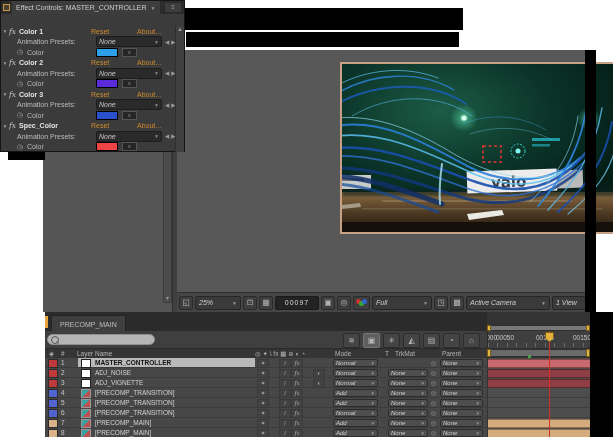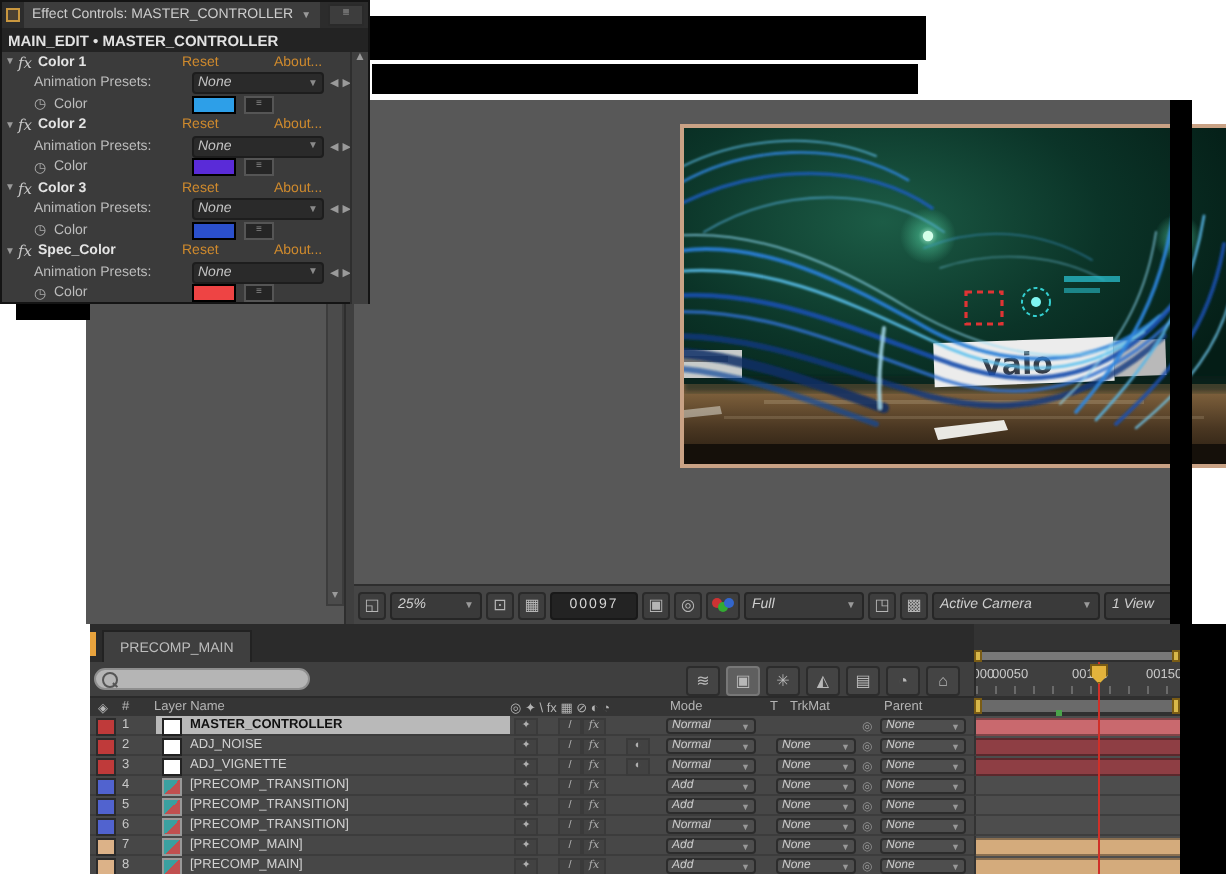--- a/index.html
+++ b/index.html
@@ -534,23 +534,20 @@
 
   <div class="abs ec">
     <div class="ec-title">
       <span class="grip"></span>
       <span class="ec-tab">
         <span>Effect Controls: MASTER_CONTROLLER</span>
         <b>▼</b>
       </span>
       <span class="pmenu">≡</span>
     </div>
-    <div class="ec-bc">
-      <span>MAIN_EDIT • MASTER_CONTROLLER</span>
-    </div>
 
     <div class="ec-list">
 
       <div class="ecrow">
         <span class="tri">▼</span>
         <span class="fx">fx</span>
         <span class="ename">Color 1</span>
         <span class="lnk reset">Reset</span>
         <span class="lnk about">About...</span>
       </div>

